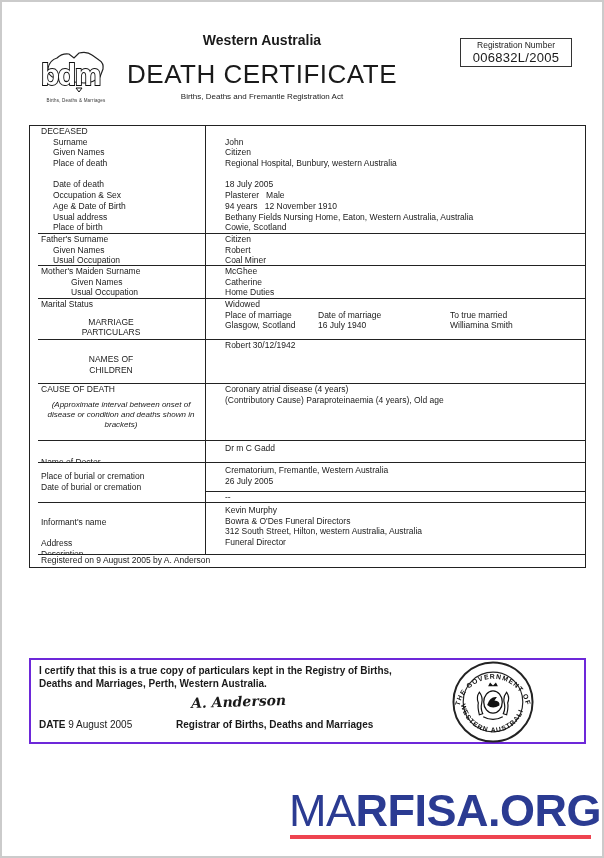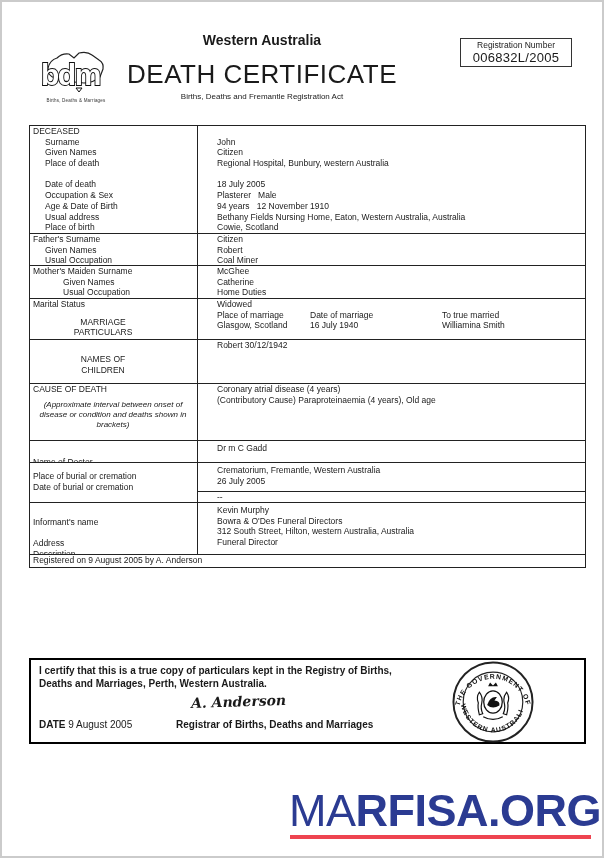--- a/index.html
+++ b/index.html
@@ -16,21 +16,21 @@
   .head-region { font-size:14px; font-weight:bold; }
   .head-title { margin-top:11px; font-size:26px; letter-spacing:0.5px; }
   .head-sub { margin-top:2px; font-size:8px; }
   .regbox { position:absolute; left:458px; top:36px; width:112px; height:29px;
     border:1.5px solid #333; box-sizing:border-box; text-align:center; }
   .regbox-label { font-size:8.5px; margin-top:1px; }
   .regbox-number { font-size:13px; letter-spacing:0.3px; }
 
   
   .cert-table { position:absolute; left:27px; top:123px; width:557px; height:443px;
-    box-sizing:border-box; border:1px solid #222; }
+    box-sizing:border-box; border:1px solid #222;padding-left:8px; }
   .trow { display:flex; box-sizing:border-box; border-top:1px solid #222; overflow:hidden; }
   .trow:first-child { border-top:none; }
   .lcol { width:168px; box-sizing:border-box; border-right:1px solid #222; padding-left:3px; }
   .rcol { flex:1; box-sizing:border-box; padding-left:19px; }
   .ln { height:10.7px; line-height:10.7px; font-size:8.5px; white-space:pre-wrap; }
   .ind1 { padding-left:12px; }
   .ind2 { padding-left:30px; }
   .lcenter { width:140px; text-align:center; }
   .mcols { display:flex; }
   .mc1 { width:93px; } .mc2 { width:132px; } .mc3 { flex:1; }
@@ -39,21 +39,21 @@
   .r-deceased { height:107px; } .r-father { height:32px; } .r-mother { height:33px; }
   .r-marital { height:41px; } .r-children { height:44px; } .r-cause { height:57px; }
   .r-doctor { height:22px; } .r-burial { height:29px; }
   .r-dashes { height:11px; border-top:none; }
   .r-dashes .rcol { border-top:1px solid #222; }
   .r-informant { height:52px; } .r-registered { height:13px; }
   .r-registered .full { padding-left:3px; }
 
   
   .cbox { position:absolute; left:27px; top:656px; width:557px; height:86px;
-    box-sizing:border-box; border:2px solid #000000; }
+    box-sizing:border-box; border:2px solid #6d28d9; }
   .cbox-line { position:absolute; left:8px; font-size:10px; font-weight:bold; }
   .cbox-l1 { top:5px; } .cbox-l2 { top:18px; }
   .signature { position:absolute; left:160px; top:33px; width:120px;
     font-family:"DejaVu Serif", serif; font-style:italic; font-weight:bold;
     font-size:14px; transform:rotate(-2deg); }
   .cbox-dateline { position:absolute; left:8px; top:59px; font-size:10px; }
   .cbox-dateline .dl { font-weight:bold; }
   .registrar { position:absolute; left:145px; top:59px; font-size:10px; font-weight:bold; }
   .seal { position:absolute; left:420px; top:0px; }
 

